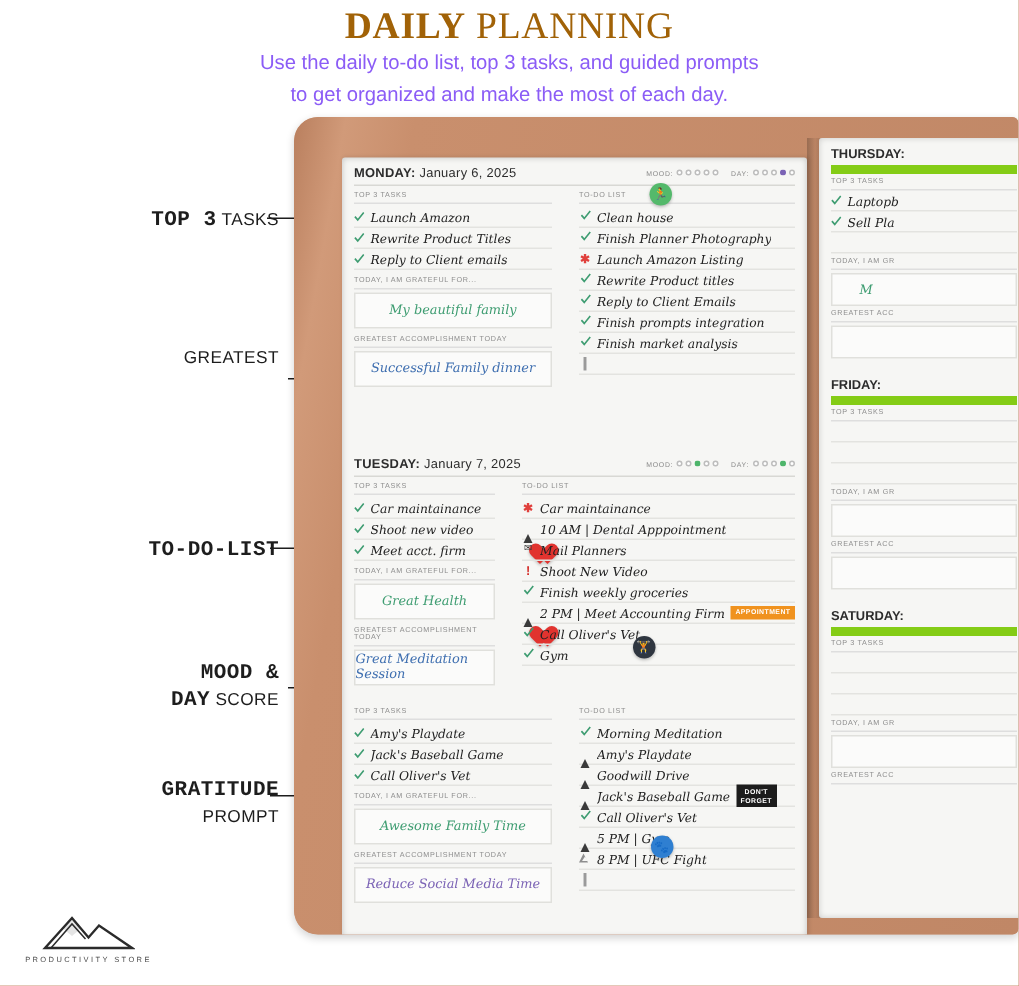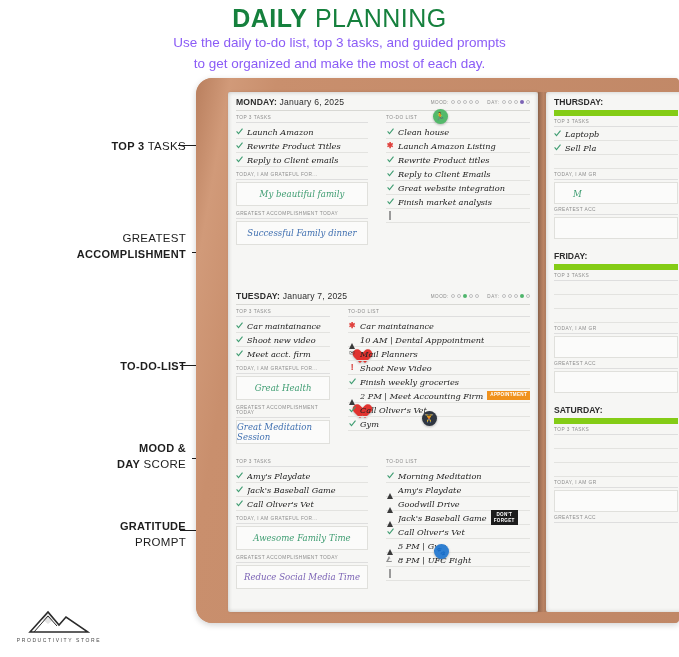--- a/index.html
+++ b/index.html
@@ -11,22 +11,23 @@
     font-family: "Liberation Sans", sans-serif;
     overflow: hidden;
     position: relative;
   }
 
   
   .hdr { text-align: center; padding-top: 4px; }
   .hdr-title {
     font-size: 25px;
     letter-spacing: 0.5px;
-    color: #15803d;
+    color: #a16207;
     font-weight: 400;
+    font-family: Liberation Serif, serif;
   }
   .hdr-title b { font-weight: bold; }
   .hdr-sub {
     font-size: 13.5px;
     color: #8b5cf6;
     line-height: 1.55;
     margin-top: 0;
   }
 
   
@@ -37,21 +38,21 @@
   }
   .annot {
     position: absolute;
     text-align: right;
     width: 186px;
     color: #1d1d1d;
     font-size: 12.5px;
     line-height: 1.3;
     letter-spacing: 0.3px;
   }
-  .annot b { font-weight: bold; font-size: 11px; }
+  .annot b { font-weight: bold; font-size: 14px; font-family: Liberation Mono, monospace; }
   .annot .small { font-size: 11.5px; }
   .arrow {
     position: absolute;
     height: 1px;
     background: #1d1d1d;
   }
   .arrow::after {
     content: "";
     position: absolute;
     right: -1px; top: -3px;
@@ -78,20 +79,21 @@
   .page {
     position: absolute;
     top: 14px;
     background: #f6f6f4;
     overflow: hidden;
   }
   .page-left {
     left: 32px; width: 310px; height: 520px;
     border-radius: 2px;
     box-shadow: 0 0 4px rgba(0,0,0,0.22) inset, 1px 0 3px rgba(0,0,0,0.12);
+    margin-top: 13px;
   }
   .page-right {
     left: 350px; width: 140px; height: 520px;
     border-radius: 2px;
     box-shadow: 0 0 4px rgba(0,0,0,0.18) inset;
   }
   .spine {
     position: absolute;
     left: 342px; top: 14px; width: 9px; height: 520px;
     background: linear-gradient(90deg, rgba(0,0,0,0.22), rgba(0,0,0,0.05) 60%, rgba(0,0,0,0.14));
@@ -333,21 +335,20 @@
 
 <div class="annots">
 
   <div class="annot" style="top:38px;">
     <b>TOP 3</b><span class="small"> TASKS</span>
   </div>
   <div class="arrow" style="top:45px; left:178px; width:60px;"></div>
 
   <div class="annot" style="top:130px;">
     <span class="small">GREATEST</span><br>
-    <b>ACCOMPLISHMENT</b>
   </div>
   <div class="arrow" style="top:152px; left:192px; width:50px;"></div>
 
   <div class="annot" style="top:258px;">
     <b>TO-DO-LIST</b>
   </div>
   <div class="arrow" style="top:265px; left:180px; width:166px;"></div>
 
   <div class="annot" style="top:340px;padding-left:44px;">
     <b>MOOD &amp;</b><br>
@@ -440,40 +441,46 @@
         <div class="col-right">
           <div class="sec-label">TO-DO LIST</div>
 
           <div class="todo-row">
             <span class="mark"><svg width="7" height="7" viewBox="0 0 7 7">
                   <path d="M0.6 3.4 L2.5 5.6 L6.5 0.7" stroke="#3f9d72" stroke-width="1.1" fill="none"></path>
                 </svg></span>
             <span class="hand">Clean house</span>
           </div>
           <div class="todo-row">
+            <span class="mark"><svg width="7" height="7" viewBox="0 0 7 7">
+                  <path d="M0.6 3.4 L2.5 5.6 L6.5 0.7" stroke="#3f9d72" stroke-width="1.1" fill="none"></path>
+                </svg></span>
+            <span class="hand">Finish Planner Photography</span>
+          </div>
+          <div class="todo-row">
             <span class="mark asterisk">✱</span>
             <span class="hand">Launch Amazon Listing</span>
           </div>
           <div class="todo-row">
             <span class="mark"><svg width="7" height="7" viewBox="0 0 7 7">
                   <path d="M0.6 3.4 L2.5 5.6 L6.5 0.7" stroke="#3f9d72" stroke-width="1.1" fill="none"></path>
                 </svg></span>
             <span class="hand">Rewrite Product titles</span>
           </div>
           <div class="todo-row">
             <span class="mark"><svg width="7" height="7" viewBox="0 0 7 7">
                   <path d="M0.6 3.4 L2.5 5.6 L6.5 0.7" stroke="#3f9d72" stroke-width="1.1" fill="none"></path>
                 </svg></span>
             <span class="hand">Reply to Client Emails</span>
           </div>
           <div class="todo-row">
             <span class="mark"><svg width="7" height="7" viewBox="0 0 7 7">
                   <path d="M0.6 3.4 L2.5 5.6 L6.5 0.7" stroke="#3f9d72" stroke-width="1.1" fill="none"></path>
                 </svg></span>
-            <span class="hand">Great website integration</span>
+            <span class="hand">Finish prompts integration</span>
           </div>
           <div class="todo-row">
             <span class="mark"><svg width="7" height="7" viewBox="0 0 7 7">
                   <path d="M0.6 3.4 L2.5 5.6 L6.5 0.7" stroke="#3f9d72" stroke-width="1.1" fill="none"></path>
                 </svg></span>
             <span class="hand">Finish market analysis</span>
           </div>
           <div class="todo-row">
             <span class="mark"><span class="box"></span></span>
             <span class="hand"></span>

